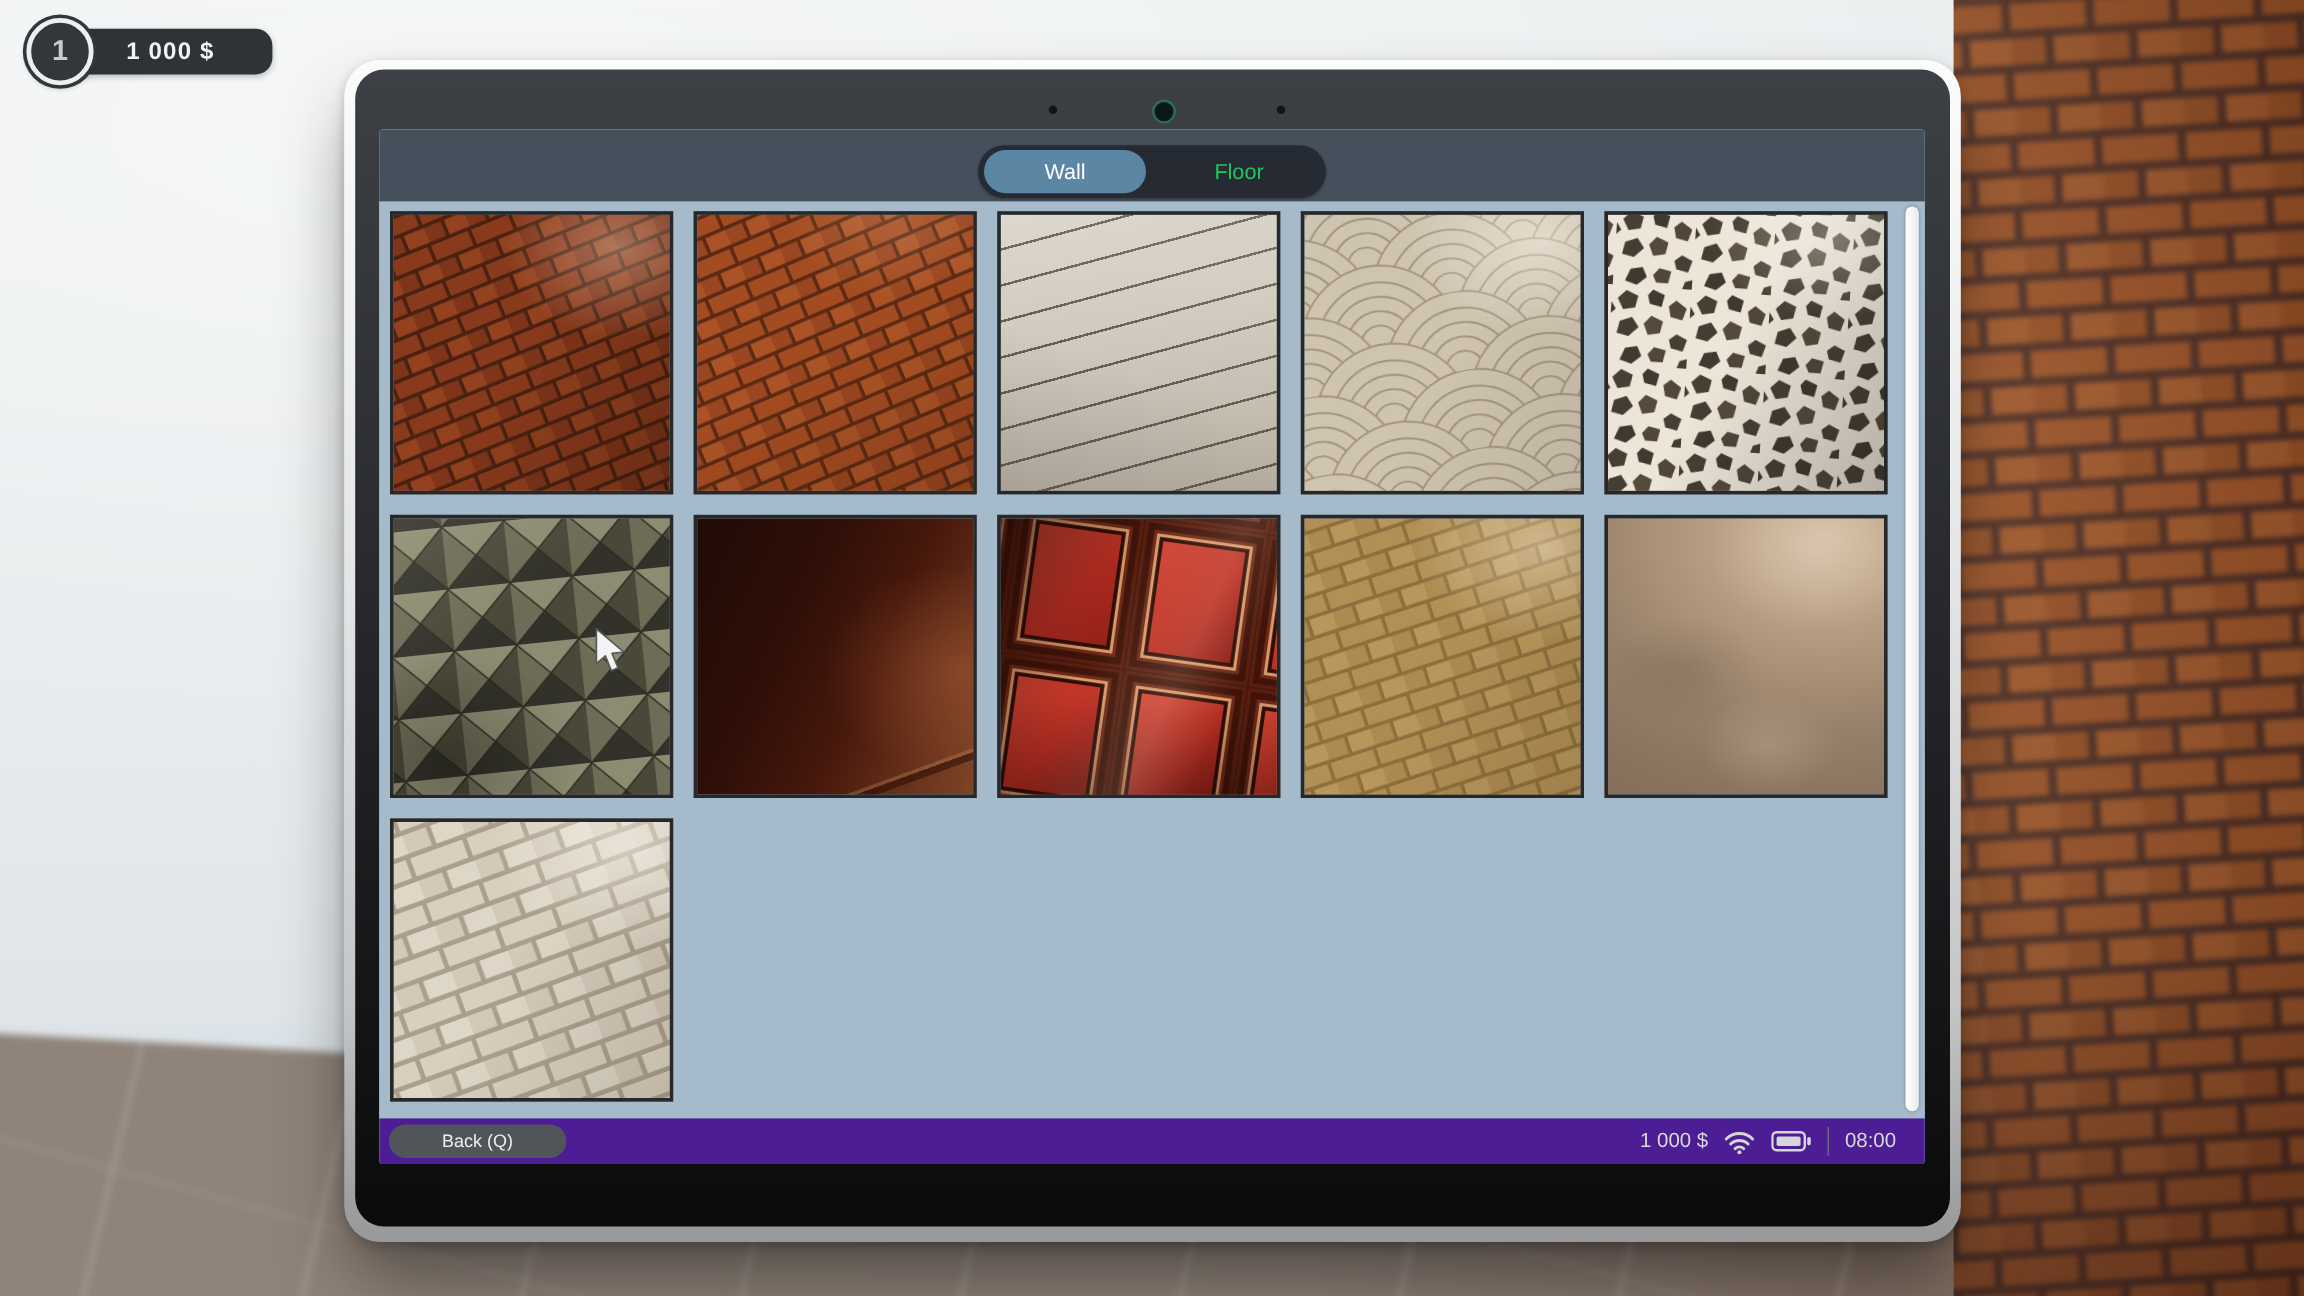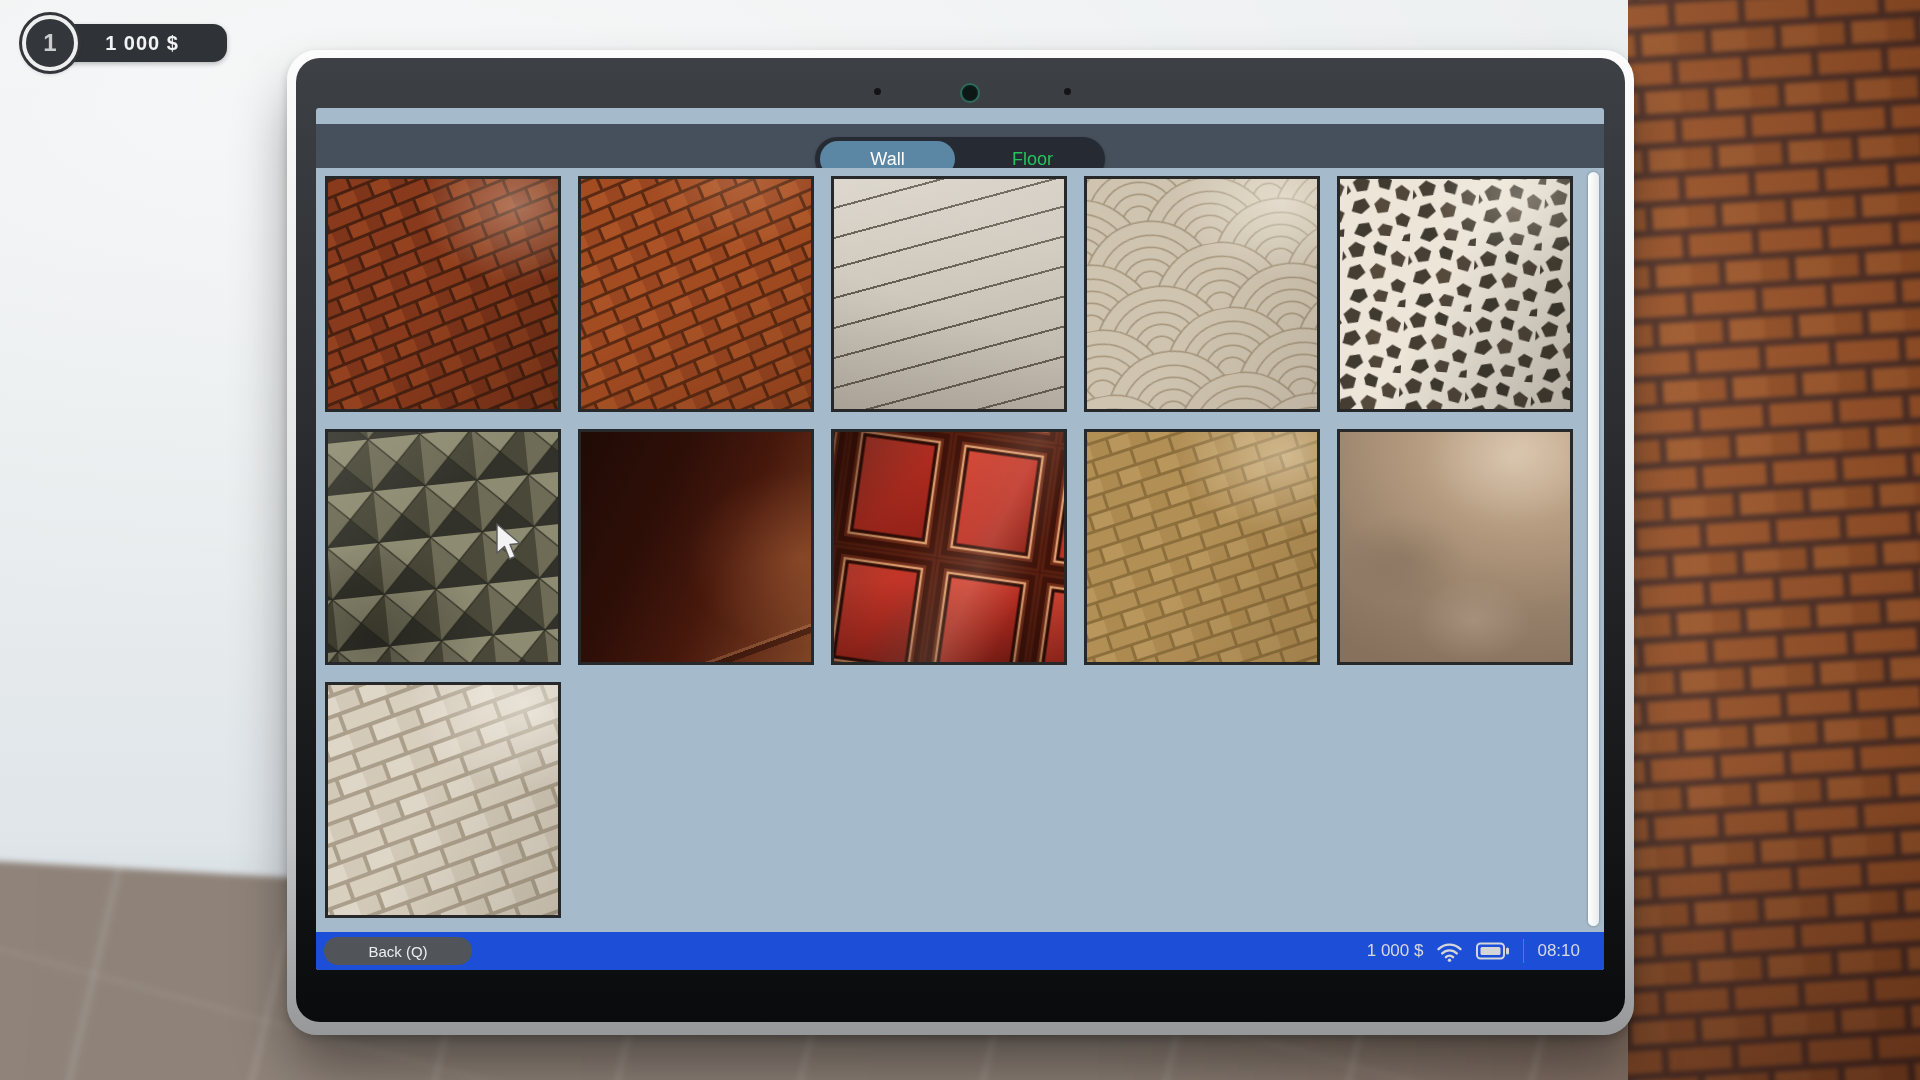--- a/index.html
+++ b/index.html
@@ -45,21 +45,21 @@
     box-shadow:0 35px 60px -8px rgba(0,0,0,.45), 0 4px 10px rgba(0,0,0,.2);}
   .bezel{position:absolute;left:9px;top:8px;right:9px;bottom:13px;border-radius:24px;
     background:linear-gradient(180deg,#3d4044 0%,#2b2d30 38%,#17181a 75%,#0a0b0c 100%);}
   .cam-dot{position:absolute;width:7px;height:7px;border-radius:50%;background:#131415;top:30px;}
   .camera{position:absolute;left:664px;top:25px;width:16px;height:16px;border-radius:50%;
     background:#0d1716;border:2px solid #2f6a5c;box-shadow:inset 0 0 3px #09302a;}
   .screen{position:absolute;left:20px;top:50px;width:1288px;height:862px;background:#a5bbcc;
     border-radius:3px;overflow:hidden;}
 
   
-  .scr-header{position:absolute;left:0;top:0;width:1288px;height:60px;background:#46505c;margin-top:16px;}
+  .scr-header{position:absolute;left:0;top:0;width:1288px;height:60px;background:#46505c;}
   .tabbar{position:absolute;left:50%;top:13px;transform:translateX(-50%);
     width:290px;height:44px;border-radius:22px;background:#262b33;display:flex;align-items:center;
     box-shadow:0 1px 3px rgba(0,0,0,.3);}
   .tab{height:36px;border:none;background:transparent;color:#22c55e;font-size:18px;
     font-family:inherit;border-radius:18px;cursor:pointer;flex:1;margin:0 5px;}
   .tab.selected{background:#5b87a5;color:#ffffff;}
 
   
   .scr-content{position:absolute;left:0;top:60px;width:1288px;height:764px;background:#a5bbcc;}
   .grid{position:absolute;left:9px;top:8px;display:grid;grid-template-columns:repeat(5,242px);
@@ -108,21 +108,21 @@
   .tex-plaster::after{background:radial-gradient(60% 45% at 75% 12%, rgba(255,250,240,.25), transparent 65%);}
   .tex-brickWhite::after{background:
      radial-gradient(80% 60% at 85% 8%, rgba(255,252,245,.50), transparent 62%),
      linear-gradient(300deg, rgba(80,70,55,.18), transparent 55%);}
 
   
   .scrollbar{position:absolute;left:1272px;top:64px;width:11px;height:754px;border-radius:6px;
     background:linear-gradient(90deg,#ffffff,#e8ecef);box-shadow:0 0 3px rgba(0,0,0,.35);}
 
   
-  .scr-bottom{position:absolute;left:0;top:824px;width:1288px;height:38px;background:#1d4ed8;
+  .scr-bottom{position:absolute;left:0;top:824px;width:1288px;height:38px;background:#4c1d95;
     display:flex;align-items:center;justify-content:center;}
   .back-btn{margin-left:8px;width:148px;height:28px;border:none;border-radius:14px;background:#51555a;
     color:#eceff0;font-size:15px;font-family:inherit;cursor:pointer;}
   .status{margin-left:auto;margin-right:24px;display:flex;align-items:center;gap:13px;}
   .status .txt{color:#d8dadb;font-size:17px;}
   .status .divider{width:1px;height:24px;background:#75787b;}
 
   
   .cursor{position:absolute;left:494px;top:522px;z-index:50;pointer-events:none;}
 
@@ -341,21 +341,21 @@
               <path d="M6.2 12.4 a10.3 10.3 0 0 1 14.6 0" fill="none" stroke="#d4d6d7" stroke-width="2.4" stroke-linecap="round"></path>
               <path d="M9.9 16.2 a5.1 5.1 0 0 1 7.2 0" fill="none" stroke="#d4d6d7" stroke-width="2.4" stroke-linecap="round"></path>
               <circle cx="13.5" cy="19.2" r="1.7" fill="#d4d6d7"></circle>
             </svg>
             <svg width="34" height="18" viewBox="0 0 34 18">
               <rect x="1" y="1.5" width="27" height="15" rx="3.5" fill="none" stroke="#d4d6d7" stroke-width="2"></rect>
               <rect x="4.5" y="5" width="20" height="8" rx="1.5" fill="#d4d6d7"></rect>
               <rect x="30" y="5.5" width="3" height="7" rx="1.5" fill="#d4d6d7"></rect>
             </svg>
             <span class="divider"></span>
-            <span class="txt">08:10</span>
+            <span class="txt">08:00</span>
           </div>
         </div>
 
       </div>
     </div>
   </div>
 
   <svg class="cursor" width="30" height="42" viewBox="0 0 30 42">
     <path d="M3 2 L3 31 L10.5 24.5 L15.5 37 L21 34.5 L16 22.5 L26 21.5 Z" fill="#f3f3f3" stroke="#5a5a5a" stroke-width="1.4" stroke-linejoin="round"></path>
   </svg>

